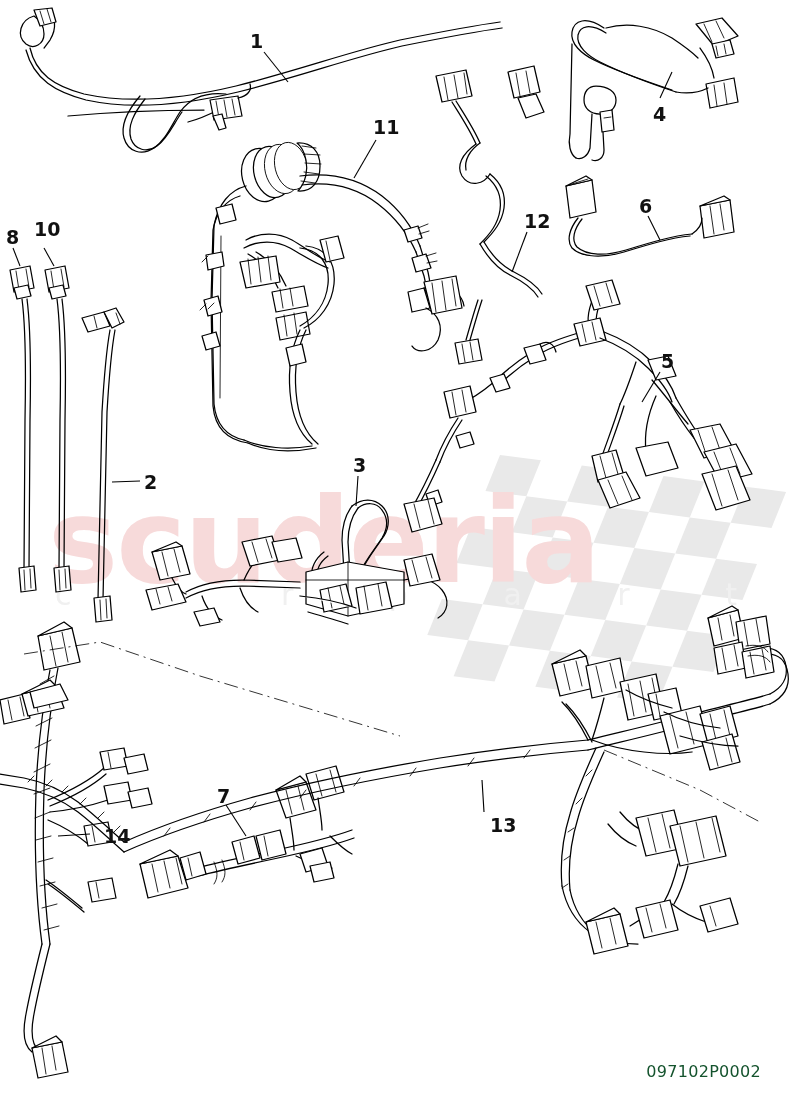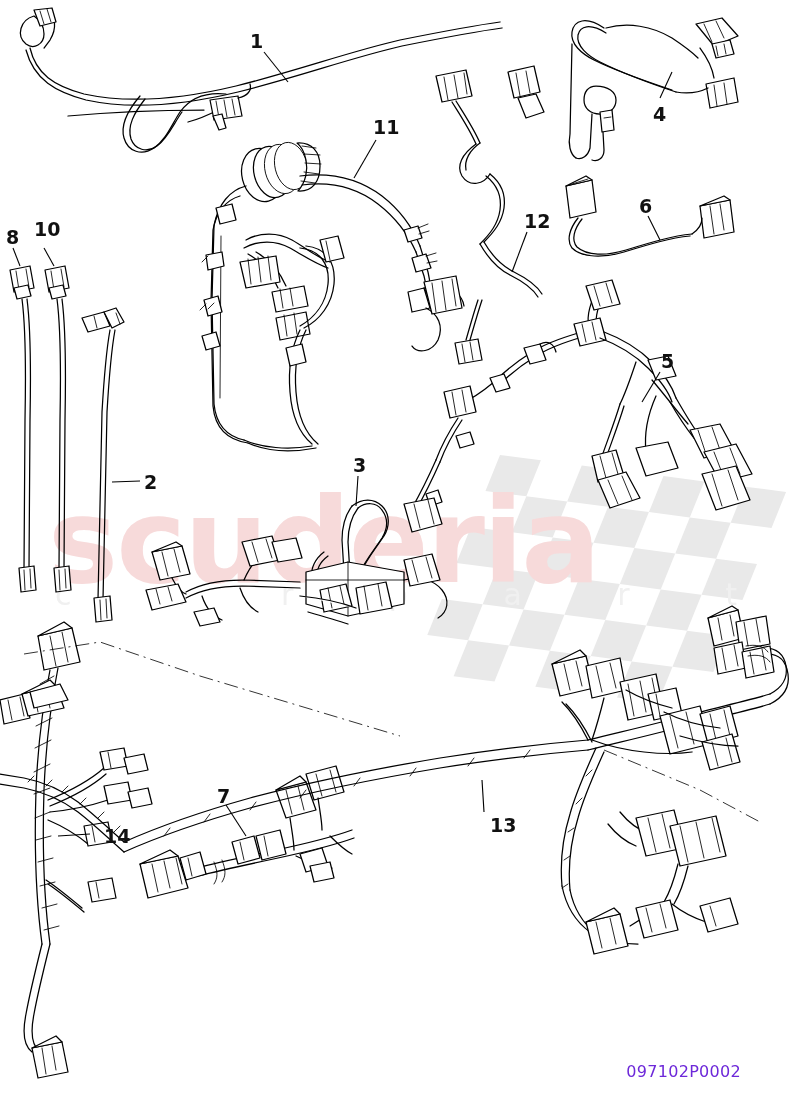--- a/index.html
+++ b/index.html
@@ -48,24 +48,24 @@
   .callout {
     position:absolute;
     font-family:"DejaVu Sans", sans-serif;
     font-size:19px; font-weight:700;
     color:#111111;
     line-height:1;
     white-space:nowrap;
   }
   #part-number {
     position:absolute;
-    right:58px; bottom:19px;
+    right:38px; bottom:19px;
     font-family:"DejaVu Sans", sans-serif;
     font-size:16px; font-weight:400;
-    color:#6d28d9;
+    color:#14532d;
     letter-spacing:0.3px;
   }
   svg.art { position:absolute; inset:0; width:799px; height:1100px; }
 </style>
 </head>
 <body>
 
 <div id="diagram-root">
 
   <div class="wm-layer">

